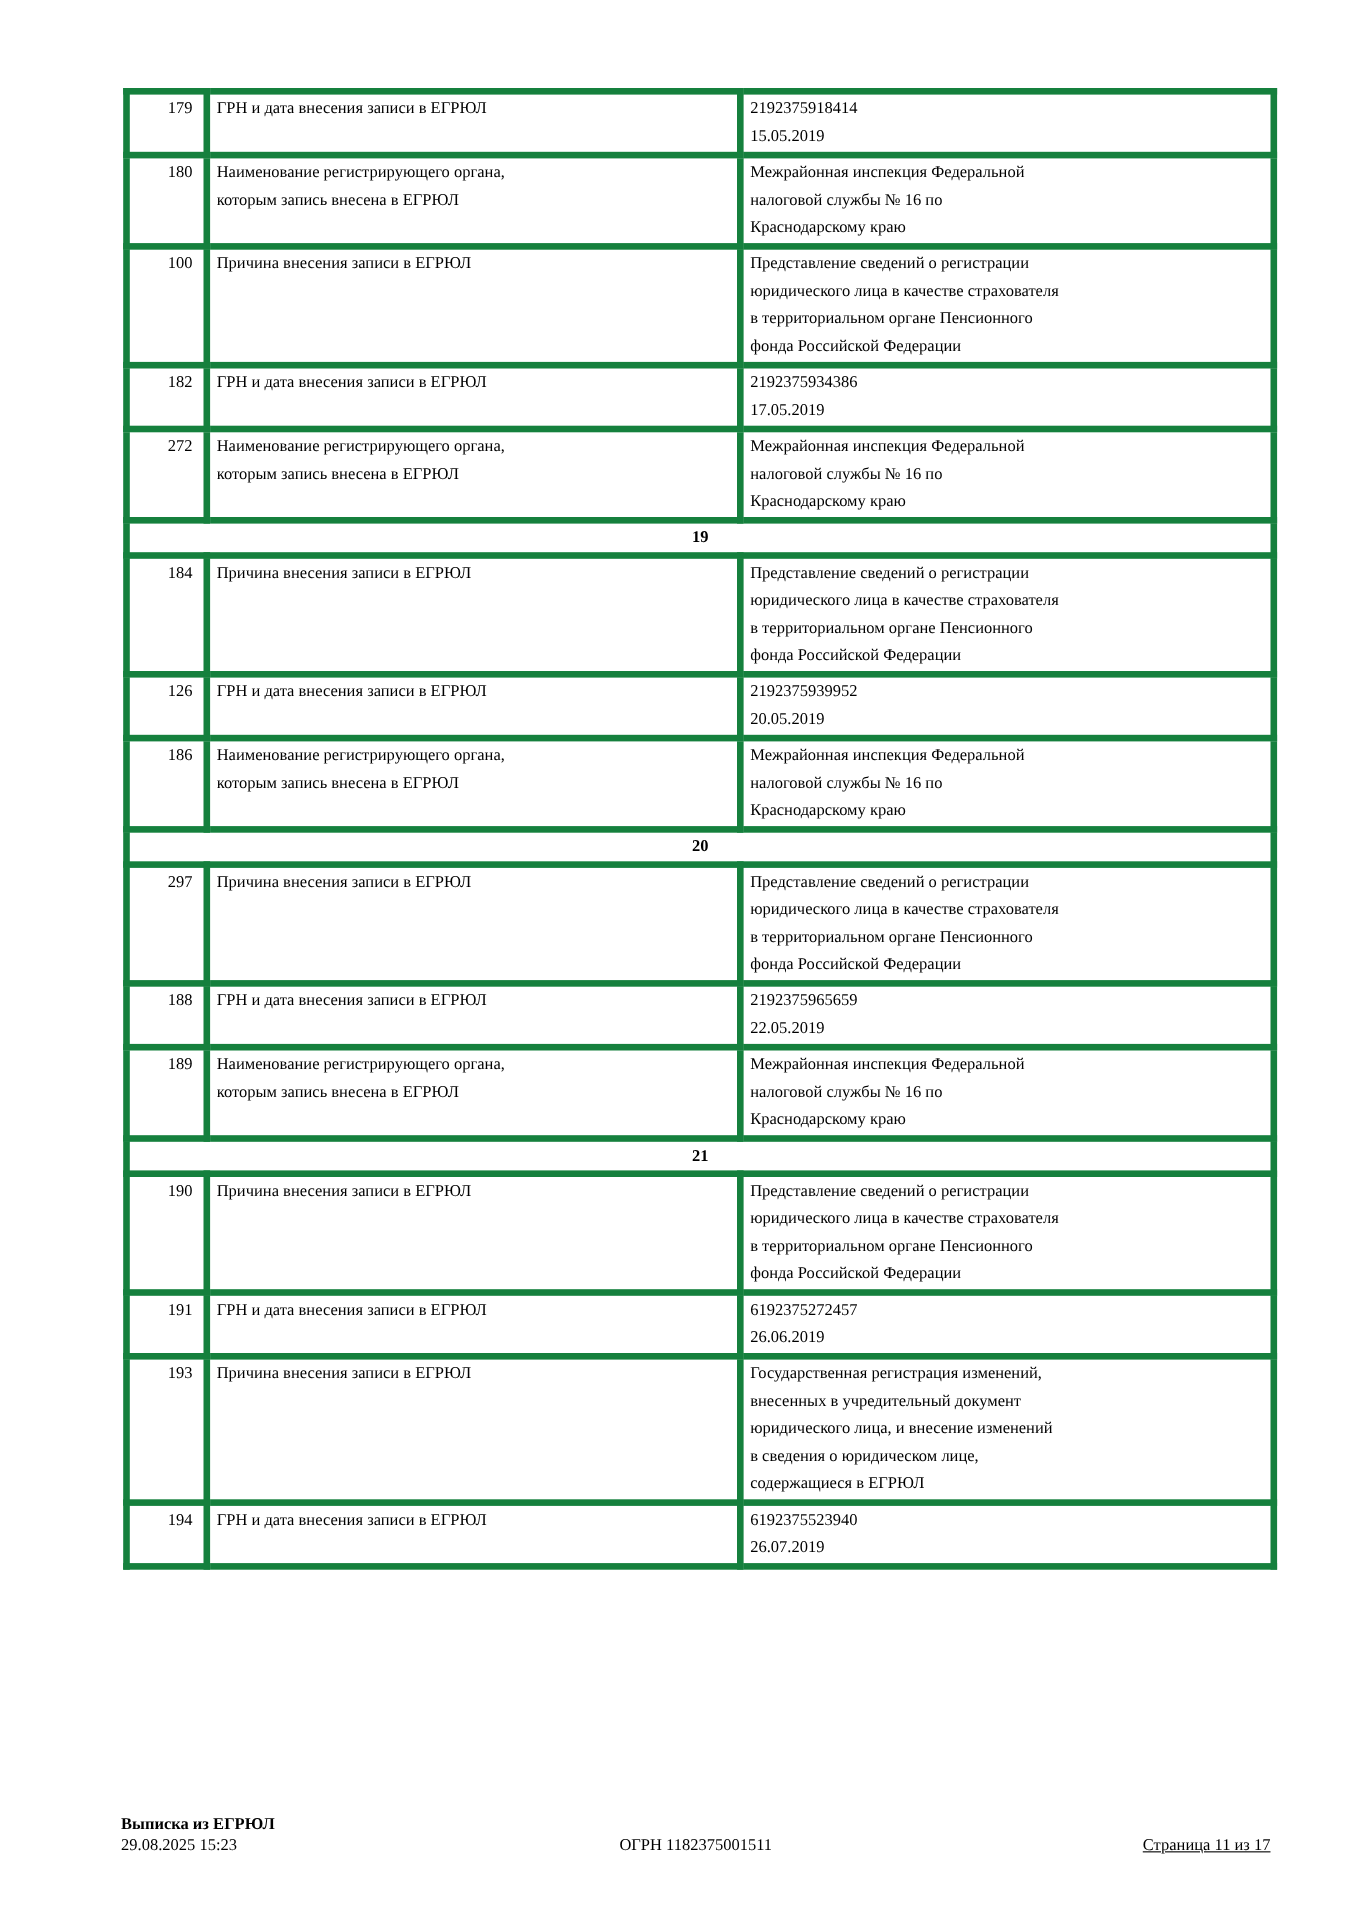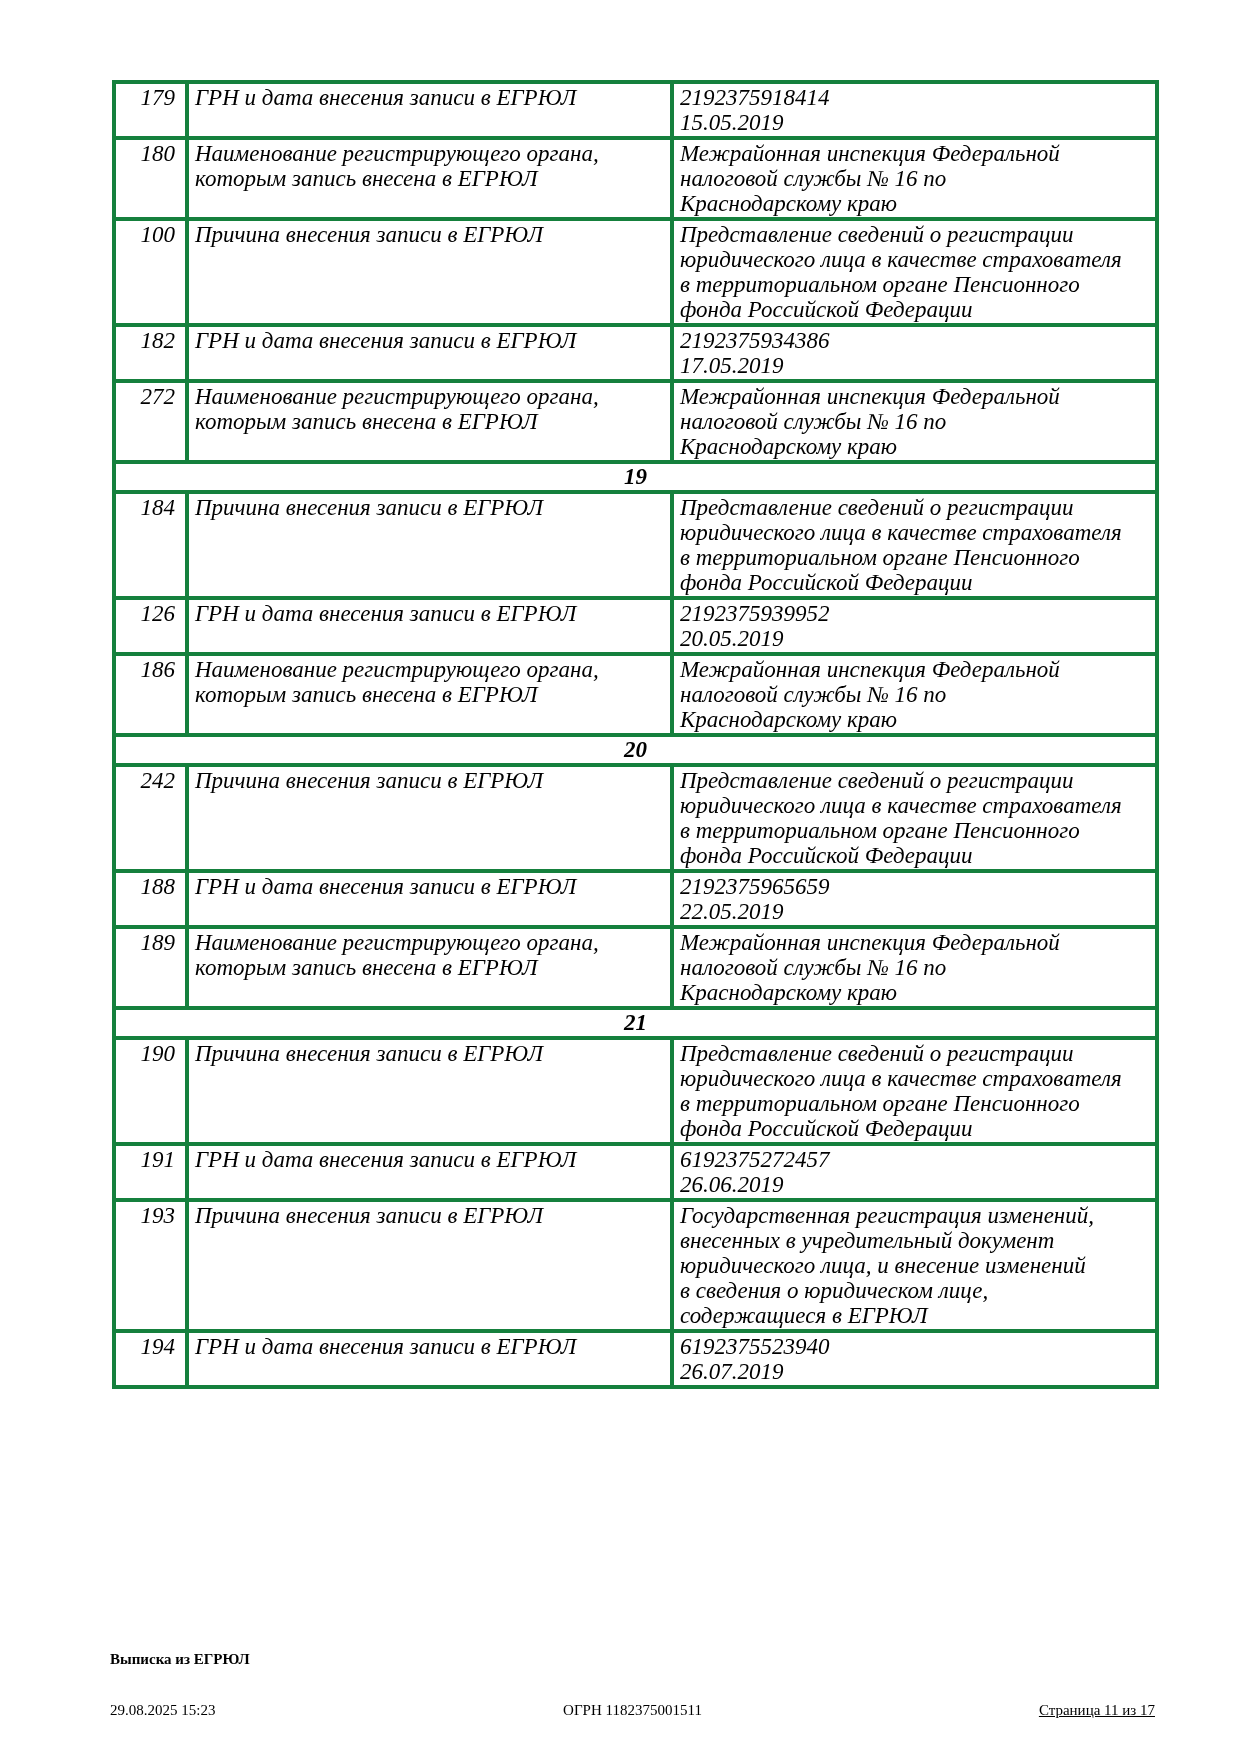--- a/index.html
+++ b/index.html
@@ -17,28 +17,27 @@
     overflow: hidden;
   }
   table.egrul {
     position: absolute;
     left: 112px; top: 80px;
     width: 1043px;
     border-collapse: collapse;
     table-layout: fixed;
   }
   table.egrul td {
-    border: 4px solid #15803d;
+    border: 6px solid #15803d;
     vertical-align: top;
-    font-size: 23px;
+    font-size: 15px;
     line-height: 25px;
     padding: 1px 6px 1px 6px;
     white-space: pre-line;
     overflow: hidden;
-    font-style: italic;
   }
   table.egrul td.num {
     text-align: right;
     padding-right: 10px;
     white-space: normal;
   }
   table.egrul td.section {
     text-align: center;
     font-weight: bold;
     line-height: 26px;
@@ -53,21 +52,20 @@
     font-size: 15px;
     line-height: 19px;
   }
   .footer .title-line {
     font-weight: bold;
   }
   .footer .info-line {
     display: flex;
     justify-content: space-between;
     align-items: baseline;
-    margin-top: 32px;
   }
   .footer .info-line .left  { text-align: left;  flex: 1; }
   .footer .info-line .mid   { text-align: center; flex: 1; }
   .footer .info-line .right { text-align: right; flex: 1; text-decoration: underline; }
 </style>
 </head>
 <body>
 
 <div class="page">
 
@@ -136,21 +134,21 @@
           <td class="label">Наименование регистрирующего органа,
 которым запись внесена в ЕГРЮЛ</td>
           <td class="value">Межрайонная инспекция Федеральной
 налоговой службы № 16 по
 Краснодарскому краю</td>
         </tr>
         <tr>
           <td colspan="3" class="section">20</td>
         </tr>
         <tr>
-          <td class="num">242</td>
+          <td class="num">297</td>
           <td class="label">Причина внесения записи в ЕГРЮЛ</td>
           <td class="value">Представление сведений о регистрации
 юридического лица в качестве страхователя
 в территориальном органе Пенсионного
 фонда Российской Федерации</td>
         </tr>
         <tr>
           <td class="num">188</td>
           <td class="label">ГРН и дата внесения записи в ЕГРЮЛ</td>
           <td class="value">2192375965659

